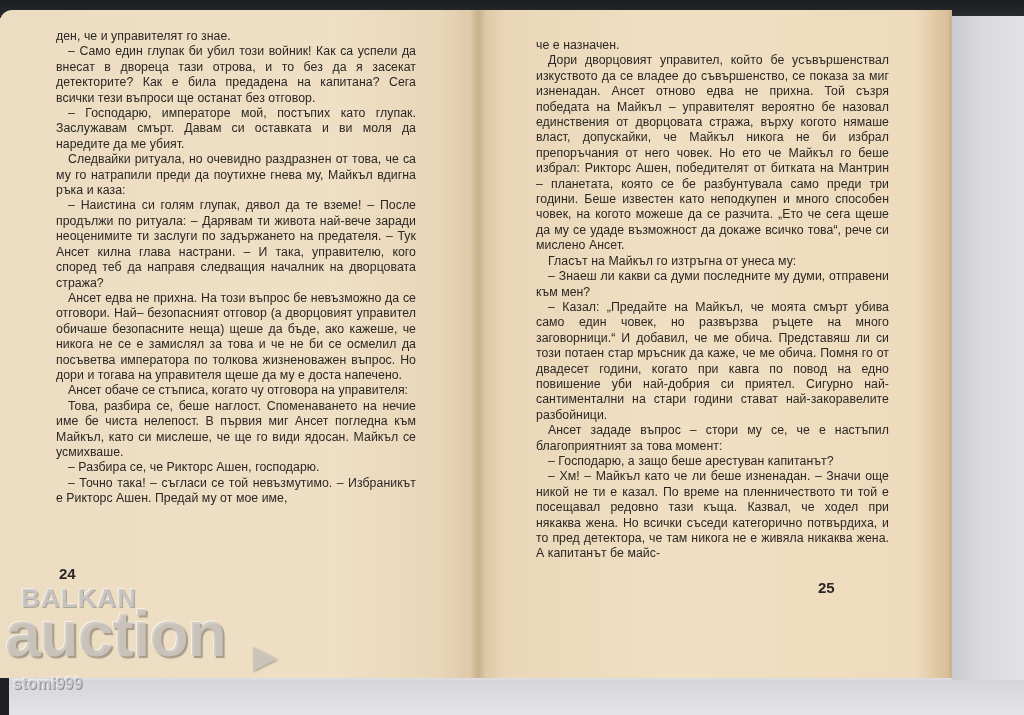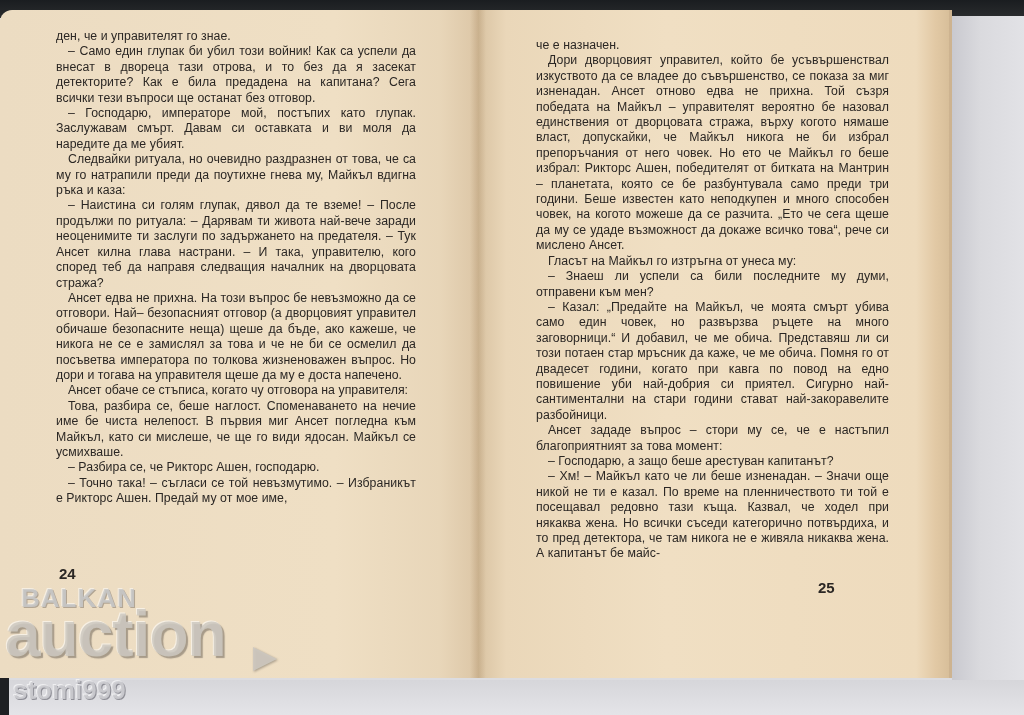--- a/index.html
+++ b/index.html
@@ -81,21 +81,21 @@
       color: rgba(205,200,192,0.85); letter-spacing: -1px;
       text-shadow: 2px 2px 1px rgba(110,100,90,0.55), -1px -1px 0 rgba(255,255,255,0.55);
     }
     .wm-arrow {
       position: absolute; left: 248px; top: 64px; width: 0; height: 0;
       border-top: 12px solid transparent; border-bottom: 12px solid transparent;
       border-left: 24px solid rgba(205,200,192,0.9);
       filter: drop-shadow(1px 1px 1px rgba(110,100,90,0.6));
     }
     .wm-user {
-      position: absolute; left: 8px; top: 92px; font-size: 26px; font-weight: bold;
+      position: absolute; left: 8px; top: 92px; font-size: 16px; font-weight: bold;
       color: rgba(205,205,210,0.9);
       text-shadow: 1px 1px 0 rgba(90,90,100,0.6), -1px -1px 0 rgba(255,255,255,0.6);
     }
   </style>
 </head>
 <body>
 
 <div class="top-band"></div>
 <div class="right-bg"></div>
 <div class="bottom-bg"></div>
@@ -118,21 +118,21 @@
     <p class="indent">Това, разбира се, беше наглост. Споменаването на нечие име бе чиста нелепост. В първия миг Ансет погледна към Майкъл, като си мислеше, че ще го види ядосан. Майкъл се усмихваше.</p>
     <p class="indent">– Разбира се, че Рикторс Ашен, господарю.</p>
     <p class="indent">– Точно така! – съгласи се той невъзмутимо. – Избраникът е Рикторс Ашен. Предай му от мое име,</p>
   </div>
 <div class="page-number pn-left">24</div>
 
 <div class="text-block right-text" id="right-text">
     <p>че е назначен.</p>
     <p class="indent">Дори дворцовият управител, който бе усъвършенствал изкуството да се владее до съвършенство, се показа за миг изненадан. Ансет отново едва не прихна. Той съзря победата на Майкъл – управителят вероятно бе назовал единствения от дворцовата стража, върху когото нямаше власт, допускайки, че Майкъл никога не би избрал препоръчания от него човек. Но ето че Майкъл го беше избрал: Рикторс Ашен, победителят от битката на Мантрин – планетата, която се бе разбунтувала само преди три години. Беше известен като неподкупен и много способен човек, на когото можеше да се разчита. „Ето че сега щеше да му се удаде възможност да докаже всичко това“, рече си мислено Ансет.</p>
     <p class="indent">Гласът на Майкъл го изтръгна от унеса му:</p>
-    <p class="indent">– Знаеш ли успели са били последните му думи, отправени към мен?</p>
+    <p class="indent">– Знаеш ли какви са думи последните му думи, отправени към мен?</p>
     <p class="indent">– Казал: „Предайте на Майкъл, че моята смърт убива само един човек, но развързва ръцете на много заговорници.“ И добавил, че ме обича. Представяш ли си този потаен стар мръсник да каже, че ме обича. Помня го от двадесет години, когато при кавга по повод на едно повишение уби най-добрия си приятел. Сигурно най-сантиментални на стари години стават най-закоравелите разбойници.</p>
     <p class="indent">Ансет зададе въпрос – стори му се, че е настъпил благоприятният за това момент:</p>
     <p class="indent">– Господарю, а защо беше арестуван капитанът?</p>
     <p class="indent">– Хм! – Майкъл като че ли беше изненадан. – Значи още никой не ти е казал. По време на пленничеството ти той е посещавал редовно тази къща. Казвал, че ходел при някаква жена. Но всички съседи категорично потвърдиха, и то пред детектора, че там никога не е живяла никаква жена. А капитанът бе майс-</p>
   </div>
 <div class="page-number pn-right">25</div>
 
 <div class="watermark">
   <div class="wm-balkan">BALKAN</div>
   <div class="wm-auction">auction</div>

